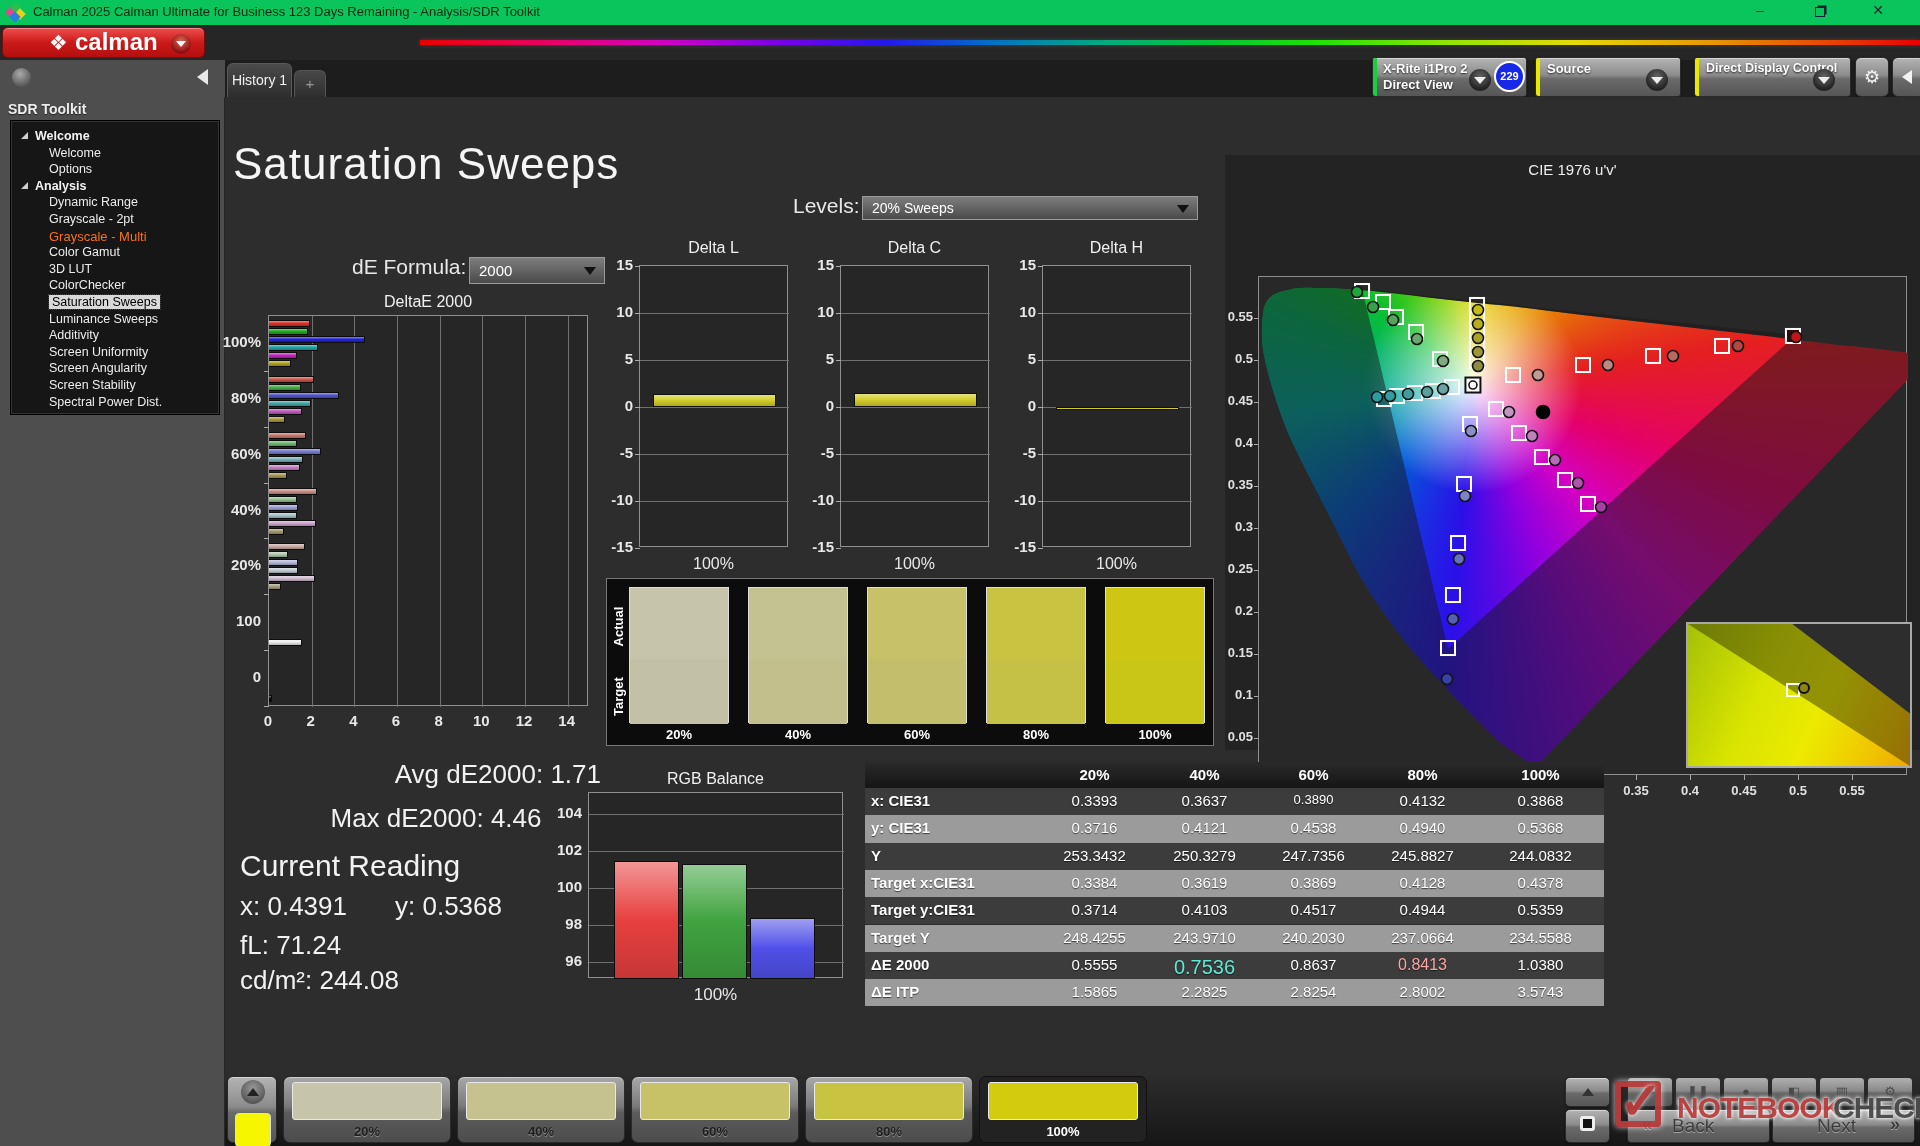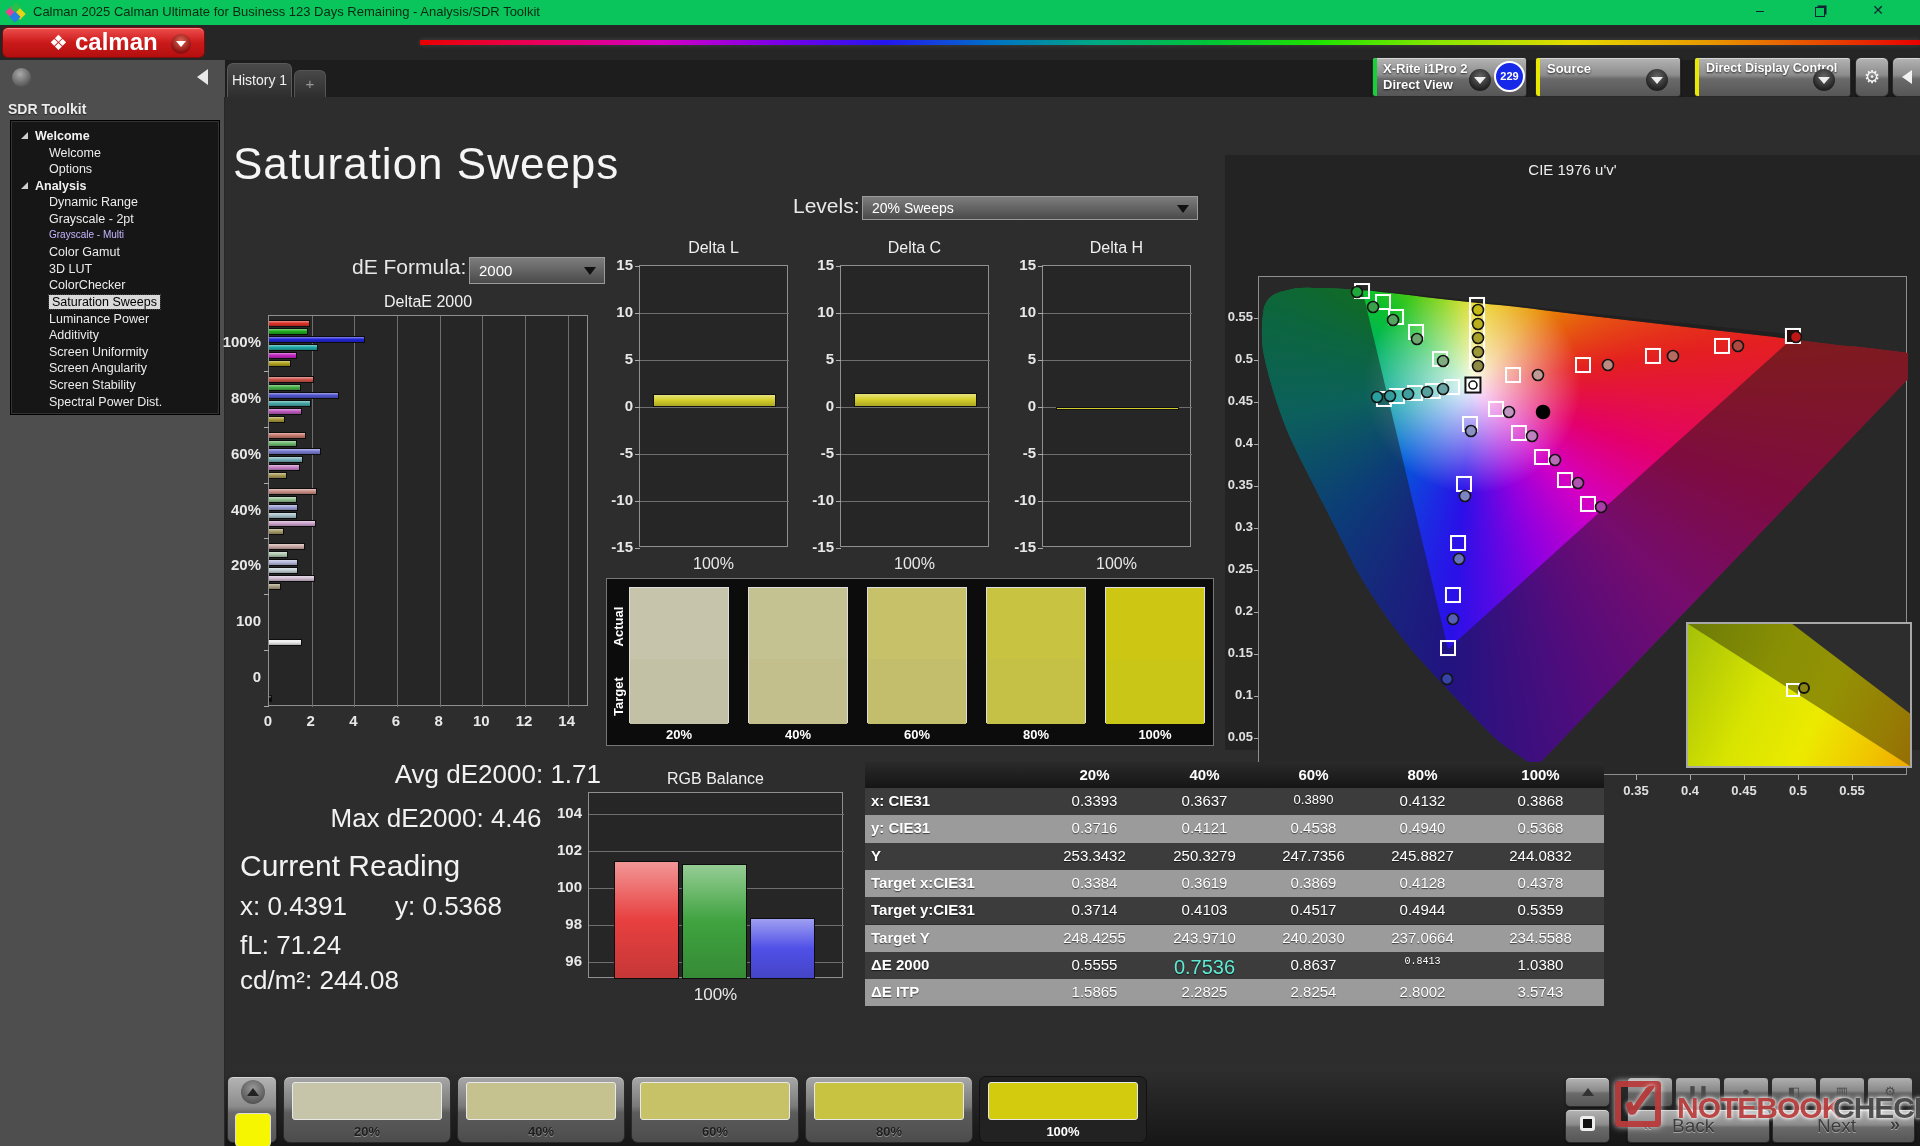--- a/index.html
+++ b/index.html
@@ -93,26 +93,26 @@
   <div class="a" style="left:8px;top:4px;font-size:14px;font-weight:bold;color:#ededed;text-shadow:0 1px 1px #222;">SDR Toolkit</div>
   <div class="a" id="tree" style="left:10px;top:23px;width:210px;height:295px;background:#161616;border:1px solid #000;box-shadow:inset 0 0 0 1px #333;">
       <div style="position: absolute; left: 24px; top: 8px; font-size: 12.5px; font-weight: bold; color: rgb(242, 242, 242);">Welcome</div>
       <div style="position: absolute; left: 10px; top: 11px; width: 0px; height: 0px; border-bottom: 7px solid rgb(207, 207, 207); border-left: 7px solid transparent;"></div>
       <div style="position: absolute; left: 38px; top: 24.6px; font-size: 12.5px; color: rgb(236, 236, 236); font-weight: 500;">Welcome</div>
       <div style="position: absolute; left: 38px; top: 41.2px; font-size: 12.5px; color: rgb(236, 236, 236); font-weight: 500;">Options</div>
       <div style="position: absolute; left: 24px; top: 57.8px; font-size: 12.5px; font-weight: bold; color: rgb(242, 242, 242);">Analysis</div>
       <div style="position: absolute; left: 10px; top: 60.8px; width: 0px; height: 0px; border-bottom: 7px solid rgb(207, 207, 207); border-left: 7px solid transparent;"></div>
       <div style="position: absolute; left: 38px; top: 74.4px; font-size: 12.5px; color: rgb(236, 236, 236); font-weight: 500;">Dynamic Range</div>
       <div style="position: absolute; left: 38px; top: 91px; font-size: 12.5px; color: rgb(236, 236, 236); font-weight: 500;">Grayscale - 2pt</div>
-      <div style="position: absolute; left: 38px; top: 107.6px; font-size: 10px; color: #c4b5fd; font-weight: 500;">Grayscale - Multi</div>
+      <div style="position: absolute; left: 38px; top: 107.6px; font-size: 13px; color: #f97316; font-weight: 500;">Grayscale - Multi</div>
       <div style="position: absolute; left: 38px; top: 124.2px; font-size: 12.5px; color: rgb(236, 236, 236); font-weight: 500;">Color Gamut</div>
       <div style="position: absolute; left: 38px; top: 140.8px; font-size: 12.5px; color: rgb(236, 236, 236); font-weight: 500;">3D LUT</div>
       <div style="position: absolute; left: 38px; top: 157.4px; font-size: 12.5px; color: rgb(236, 236, 236); font-weight: 500;">ColorChecker</div>
       <div style="position: absolute; left: 38px; top: 174px; font-size: 12.5px; color: rgb(0, 0, 0); font-weight: 500; background: rgb(217, 217, 217); padding: 0px 3px; outline: rgb(68, 68, 68) dotted 1px;">Saturation Sweeps</div>
-      <div style="position: absolute; left: 38px; top: 190.6px; font-size: 12.5px; color: rgb(236, 236, 236); font-weight: 500;">Luminance Power</div>
+      <div style="position: absolute; left: 38px; top: 190.6px; font-size: 12.5px; color: rgb(236, 236, 236); font-weight: 500;">Luminance Sweeps</div>
       <div style="position: absolute; left: 38px; top: 207.2px; font-size: 12.5px; color: rgb(236, 236, 236); font-weight: 500;">Additivity</div>
       <div style="position: absolute; left: 38px; top: 223.8px; font-size: 12.5px; color: rgb(236, 236, 236); font-weight: 500;">Screen Uniformity</div>
       <div style="position: absolute; left: 38px; top: 240.4px; font-size: 12.5px; color: rgb(236, 236, 236); font-weight: 500;">Screen Angularity</div>
       <div style="position: absolute; left: 38px; top: 257px; font-size: 12.5px; color: rgb(236, 236, 236); font-weight: 500;">Screen Stability</div>
       <div style="position: absolute; left: 38px; top: 273.6px; font-size: 12.5px; color: rgb(236, 236, 236); font-weight: 500;">Spectral Power Dist.</div>
     </div>
 </div>
 
 <div class="a" id="main" style="left:226px;top:97px;width:1694px;height:966px;background:#2d2d2d;">
   <div class="a" style="left:7px;top:42px;font-size:44px;font-weight:300;color:#f5f5f5;letter-spacing:1px;">Saturation Sweeps</div>
@@ -516,21 +516,21 @@
         <div style="position: absolute; left: 285px; top: 4px; width: 109px; text-align: center; font-size: 15px; color: rgb(255, 255, 255); text-shadow: rgba(0, 0, 0, 0.6) 0px 1px 1px;">243.9710</div>
         <div style="position: absolute; left: 394px; top: 4px; width: 109px; text-align: center; font-size: 15px; color: rgb(255, 255, 255); text-shadow: rgba(0, 0, 0, 0.6) 0px 1px 1px;">240.2030</div>
         <div style="position: absolute; left: 503px; top: 4px; width: 109px; text-align: center; font-size: 15px; color: rgb(255, 255, 255); text-shadow: rgba(0, 0, 0, 0.6) 0px 1px 1px;">237.0664</div>
         <div style="position: absolute; left: 612px; top: 4px; width: 127px; text-align: center; font-size: 15px; color: rgb(255, 255, 255); text-shadow: rgba(0, 0, 0, 0.6) 0px 1px 1px;">234.5588</div>
       </div>
       <div style="position: absolute; left: 0px; top: 190px; width: 739px; height: 36px; background: rgb(60, 60, 60);">
         <div style="position: absolute; left: 6px; top: 4px; font-size: 15px; font-weight: bold; color: rgb(255, 255, 255); text-shadow: rgba(0, 0, 0, 0.6) 0px 1px 1px;">ΔE 2000</div>
         <div style="position: absolute; left: 175px; top: 4px; width: 109px; text-align: center; font-size: 15px; color: rgb(255, 255, 255); text-shadow: rgba(0, 0, 0, 0.6) 0px 1px 1px;">0.5555</div>
         <div style="position: absolute; left: 285px; top: 4px; width: 109px; text-align: center; font-size: 20px; color: #5eead4; text-shadow: rgba(0, 0, 0, 0.6) 0px 1px 1px;">0.7536</div>
         <div style="position: absolute; left: 394px; top: 4px; width: 109px; text-align: center; font-size: 15px; color: rgb(255, 255, 255); text-shadow: rgba(0, 0, 0, 0.6) 0px 1px 1px;">0.8637</div>
-        <div style="position: absolute; left: 503px; top: 4px; width: 109px; text-align: center; font-size: 10px; color: #ffffff; text-shadow: rgba(0, 0, 0, 0.6) 0px 1px 1px; font-family: Liberation Mono, monospace;">0.8413</div>
+        <div style="position: absolute; left: 503px; top: 4px; width: 109px; text-align: center; font-size: 16px; color: #fca5a5; text-shadow: rgba(0, 0, 0, 0.6) 0px 1px 1px;">0.8413</div>
         <div style="position: absolute; left: 612px; top: 4px; width: 127px; text-align: center; font-size: 15px; color: rgb(255, 255, 255); text-shadow: rgba(0, 0, 0, 0.6) 0px 1px 1px;">1.0380</div>
       </div>
       <div style="position: absolute; left: 0px; top: 217.1px; width: 739px; height: 27.3px; background: rgb(155, 155, 155);">
         <div style="position: absolute; left: 6px; top: 4px; font-size: 15px; font-weight: bold; color: rgb(255, 255, 255); text-shadow: rgba(0, 0, 0, 0.6) 0px 1px 1px;">ΔE ITP</div>
         <div style="position: absolute; left: 175px; top: 4px; width: 109px; text-align: center; font-size: 15px; color: rgb(255, 255, 255); text-shadow: rgba(0, 0, 0, 0.6) 0px 1px 1px;">1.5865</div>
         <div style="position: absolute; left: 285px; top: 4px; width: 109px; text-align: center; font-size: 15px; color: rgb(255, 255, 255); text-shadow: rgba(0, 0, 0, 0.6) 0px 1px 1px;">2.2825</div>
         <div style="position: absolute; left: 394px; top: 4px; width: 109px; text-align: center; font-size: 15px; color: rgb(255, 255, 255); text-shadow: rgba(0, 0, 0, 0.6) 0px 1px 1px;">2.8254</div>
         <div style="position: absolute; left: 503px; top: 4px; width: 109px; text-align: center; font-size: 15px; color: rgb(255, 255, 255); text-shadow: rgba(0, 0, 0, 0.6) 0px 1px 1px;">2.8002</div>
         <div style="position: absolute; left: 612px; top: 4px; width: 127px; text-align: center; font-size: 15px; color: rgb(255, 255, 255); text-shadow: rgba(0, 0, 0, 0.6) 0px 1px 1px;">3.5743</div>
       </div>

